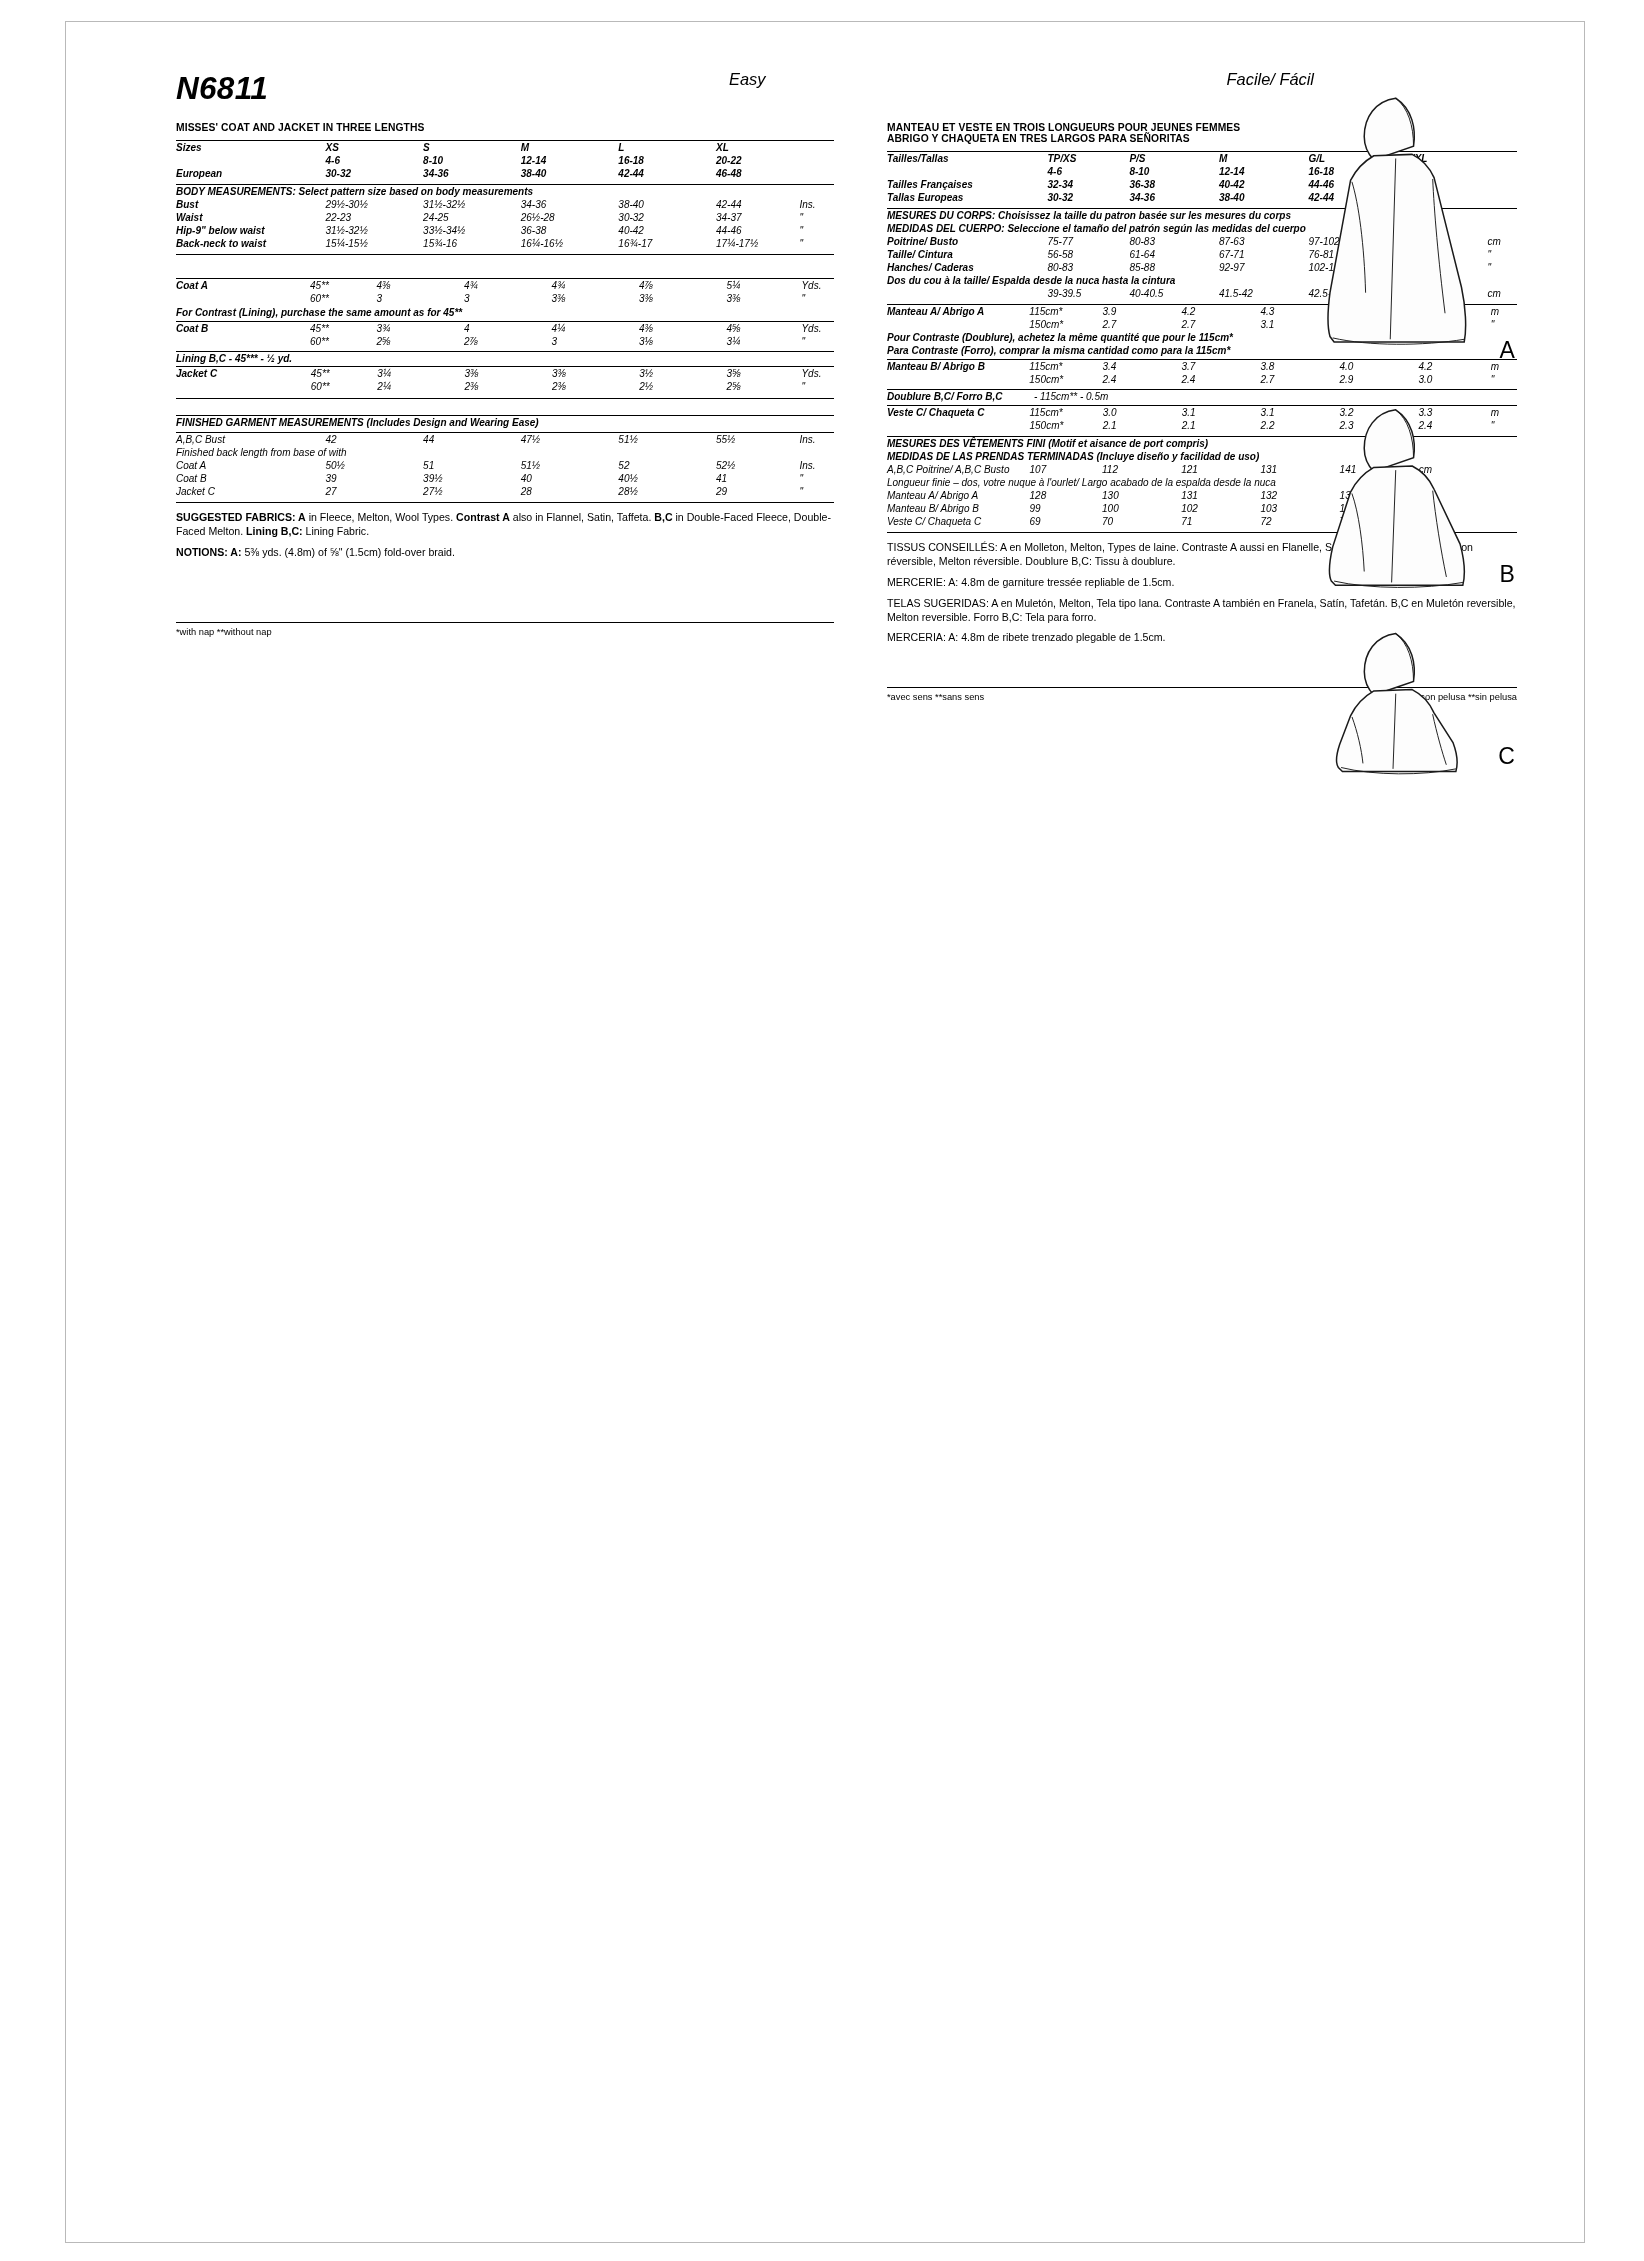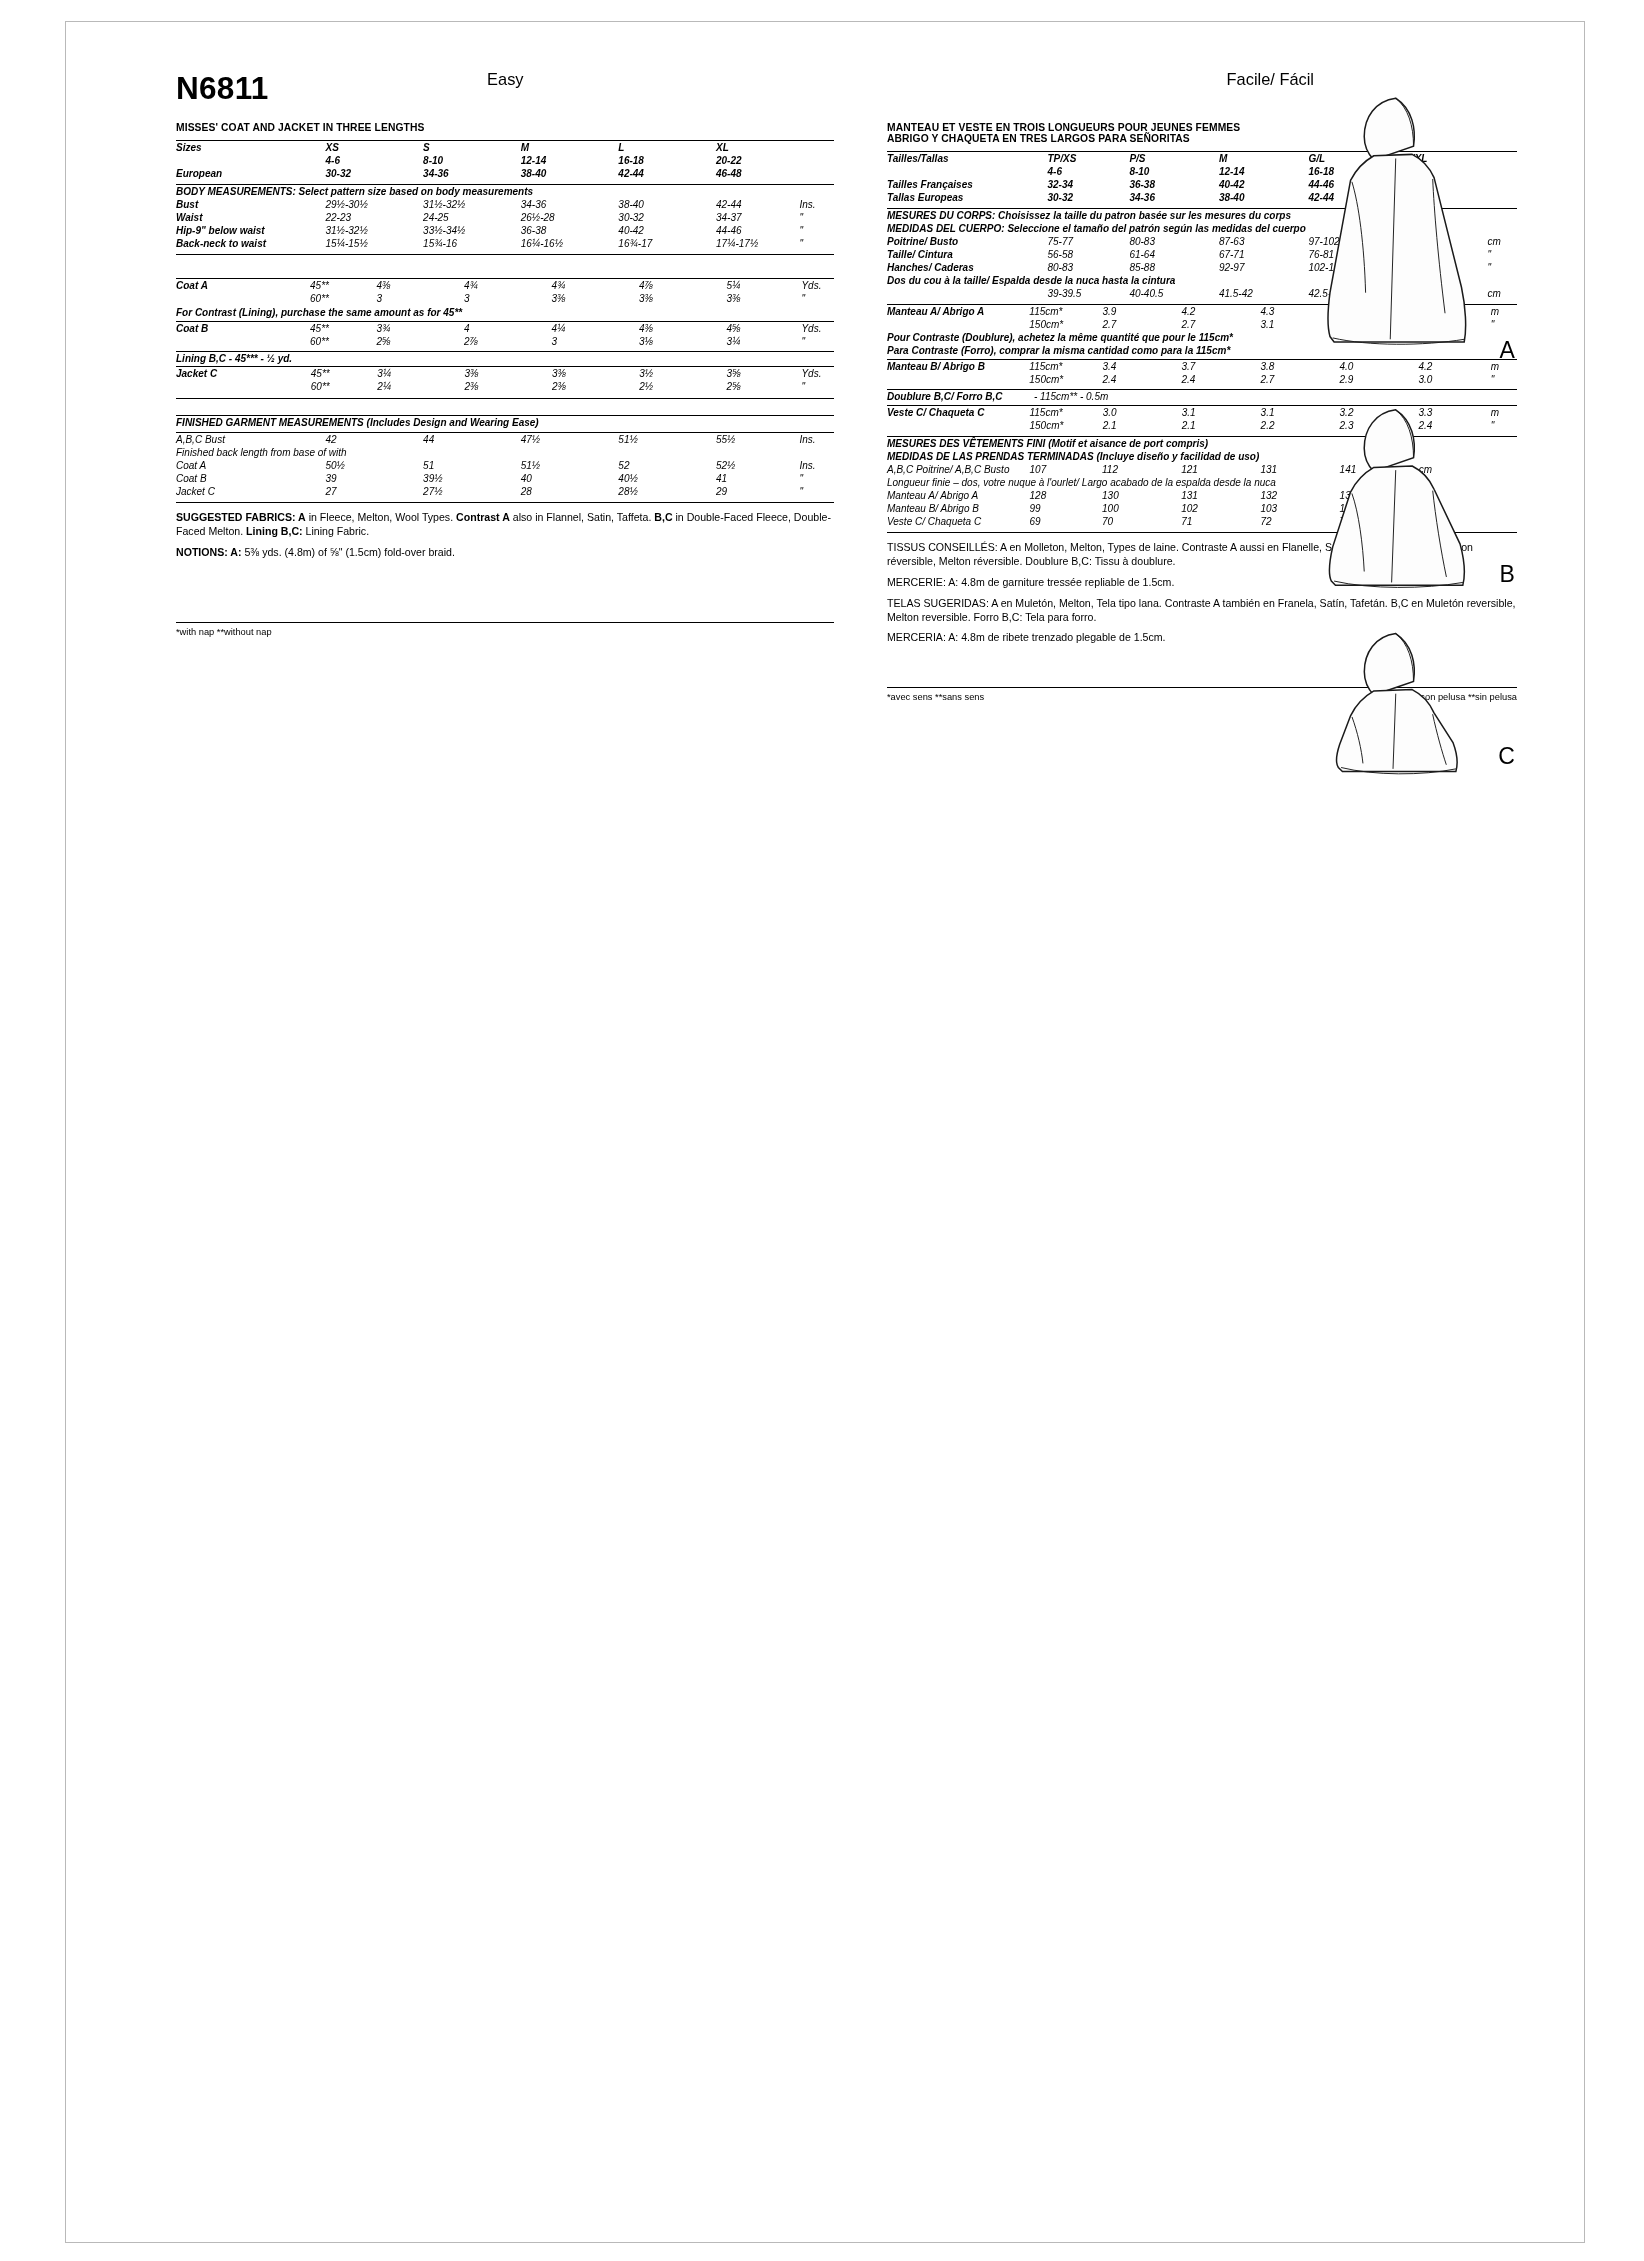--- a/index.html
+++ b/index.html
@@ -17,21 +17,21 @@
     background:#fff;
     border:0.7px solid #b9b9b9;
     box-shadow:0 0 0 0 #fff;
   }
   .content {
     position:absolute;
     left:110px; top:48px;
     width:1364px;
   }
   
-  .hdr { display:flex; justify-content:space-between; align-items:flex-start; }
+  .hdr { display:flex; justify-content:space-between; align-items:flex-start;font-style:italic; }
   .patno { font-size:31.5px; font-weight:bold; letter-spacing:0.3px; }
   .easy { font-size:16.4px; }
   .cols { display:flex; gap:8px; margin-top:5.5px; }
   .colL { width:658px; }
   .colR { width:630px; margin-left:45px; }
 
   .subtitle { font-size:10.3px; font-weight:bold; margin-top:9.6px; letter-spacing:0.1px; }
   .subtitle2 { font-size:10.3px; font-weight:bold; letter-spacing:0.1px; }
 
   table.t { border-collapse:collapse; width:100%; font-size:10px;font-style:italic; }
@@ -75,21 +75,21 @@
 </head>
 <body>
 
 <div class="page">
   <div class="sheet">
 
     <div class="content">
 
       <div class="hdr">
         <div class="patno">N6811</div>
-        <div style="width:521px; display:flex; justify-content:flex-start;">
+        <div style="width:521px; display:flex; justify-content:center;">
           <div class="easy">Easy</div>
         </div>
         <div class="easy" style="margin-right:226px;">Facile/ Fácil</div>
       </div>
 
       <div class="cols">
 
         <div class="colL">
           <div class="subtitle">MISSES' COAT AND JACKET IN THREE LENGTHS</div>
 

